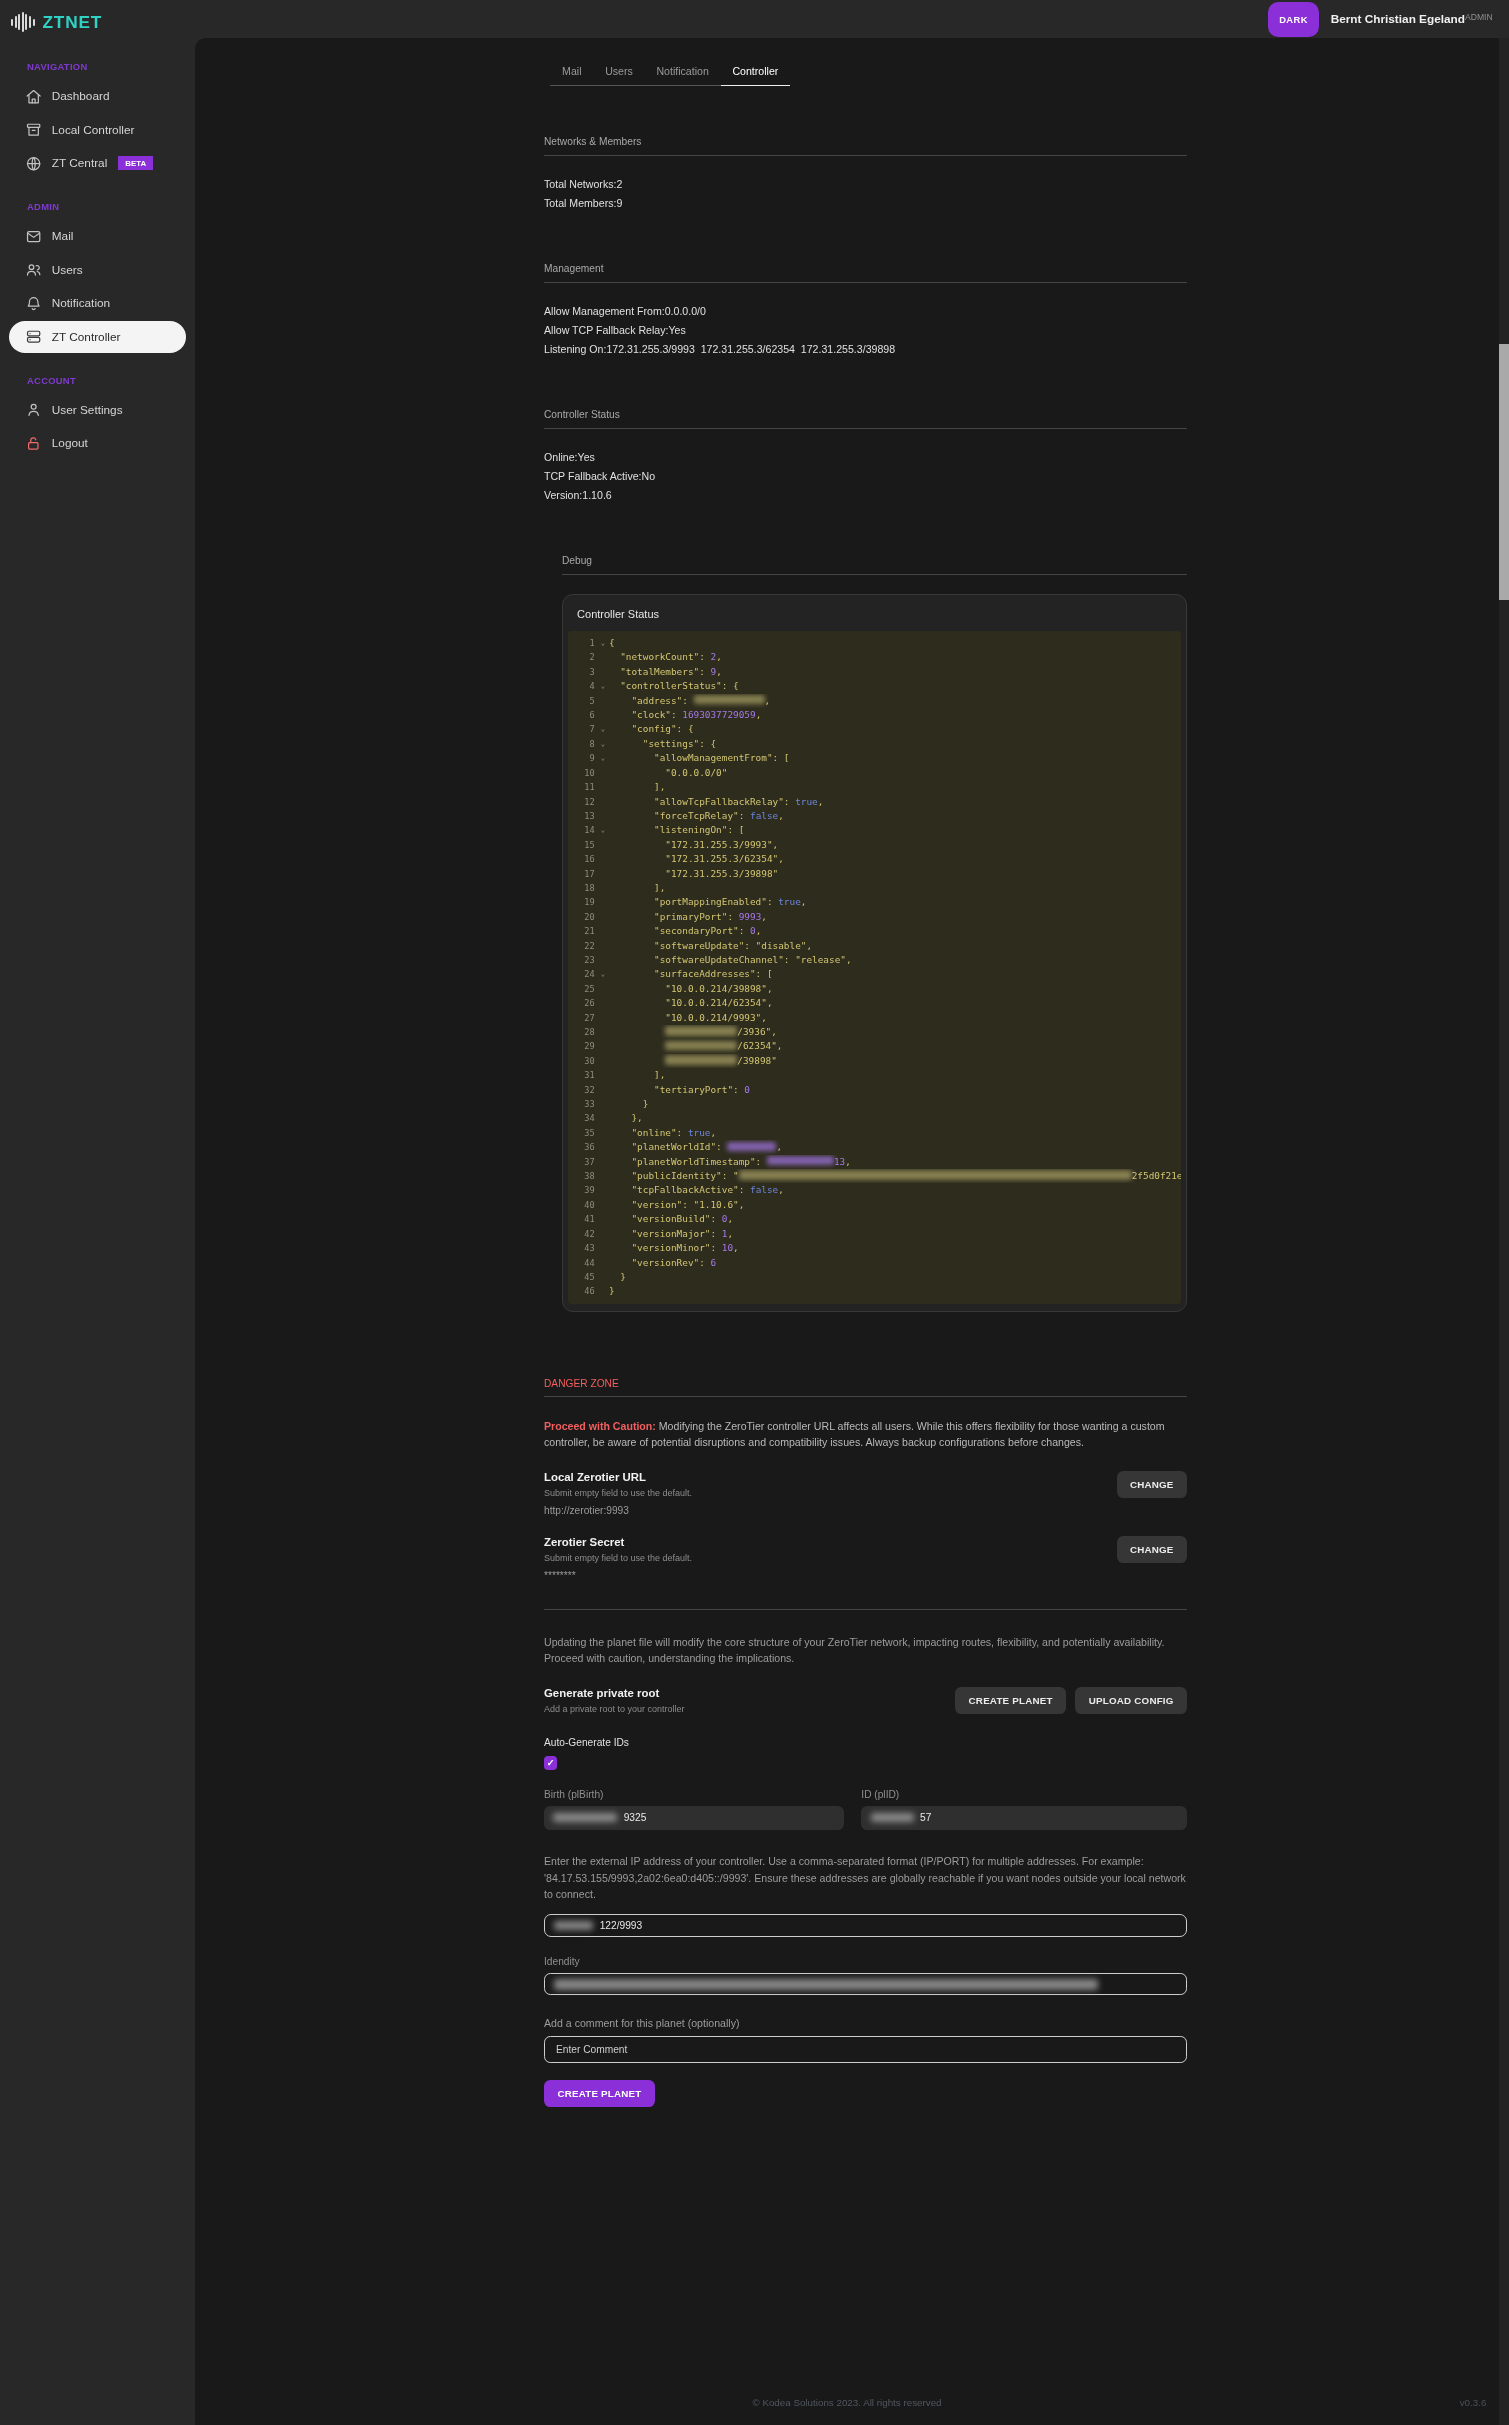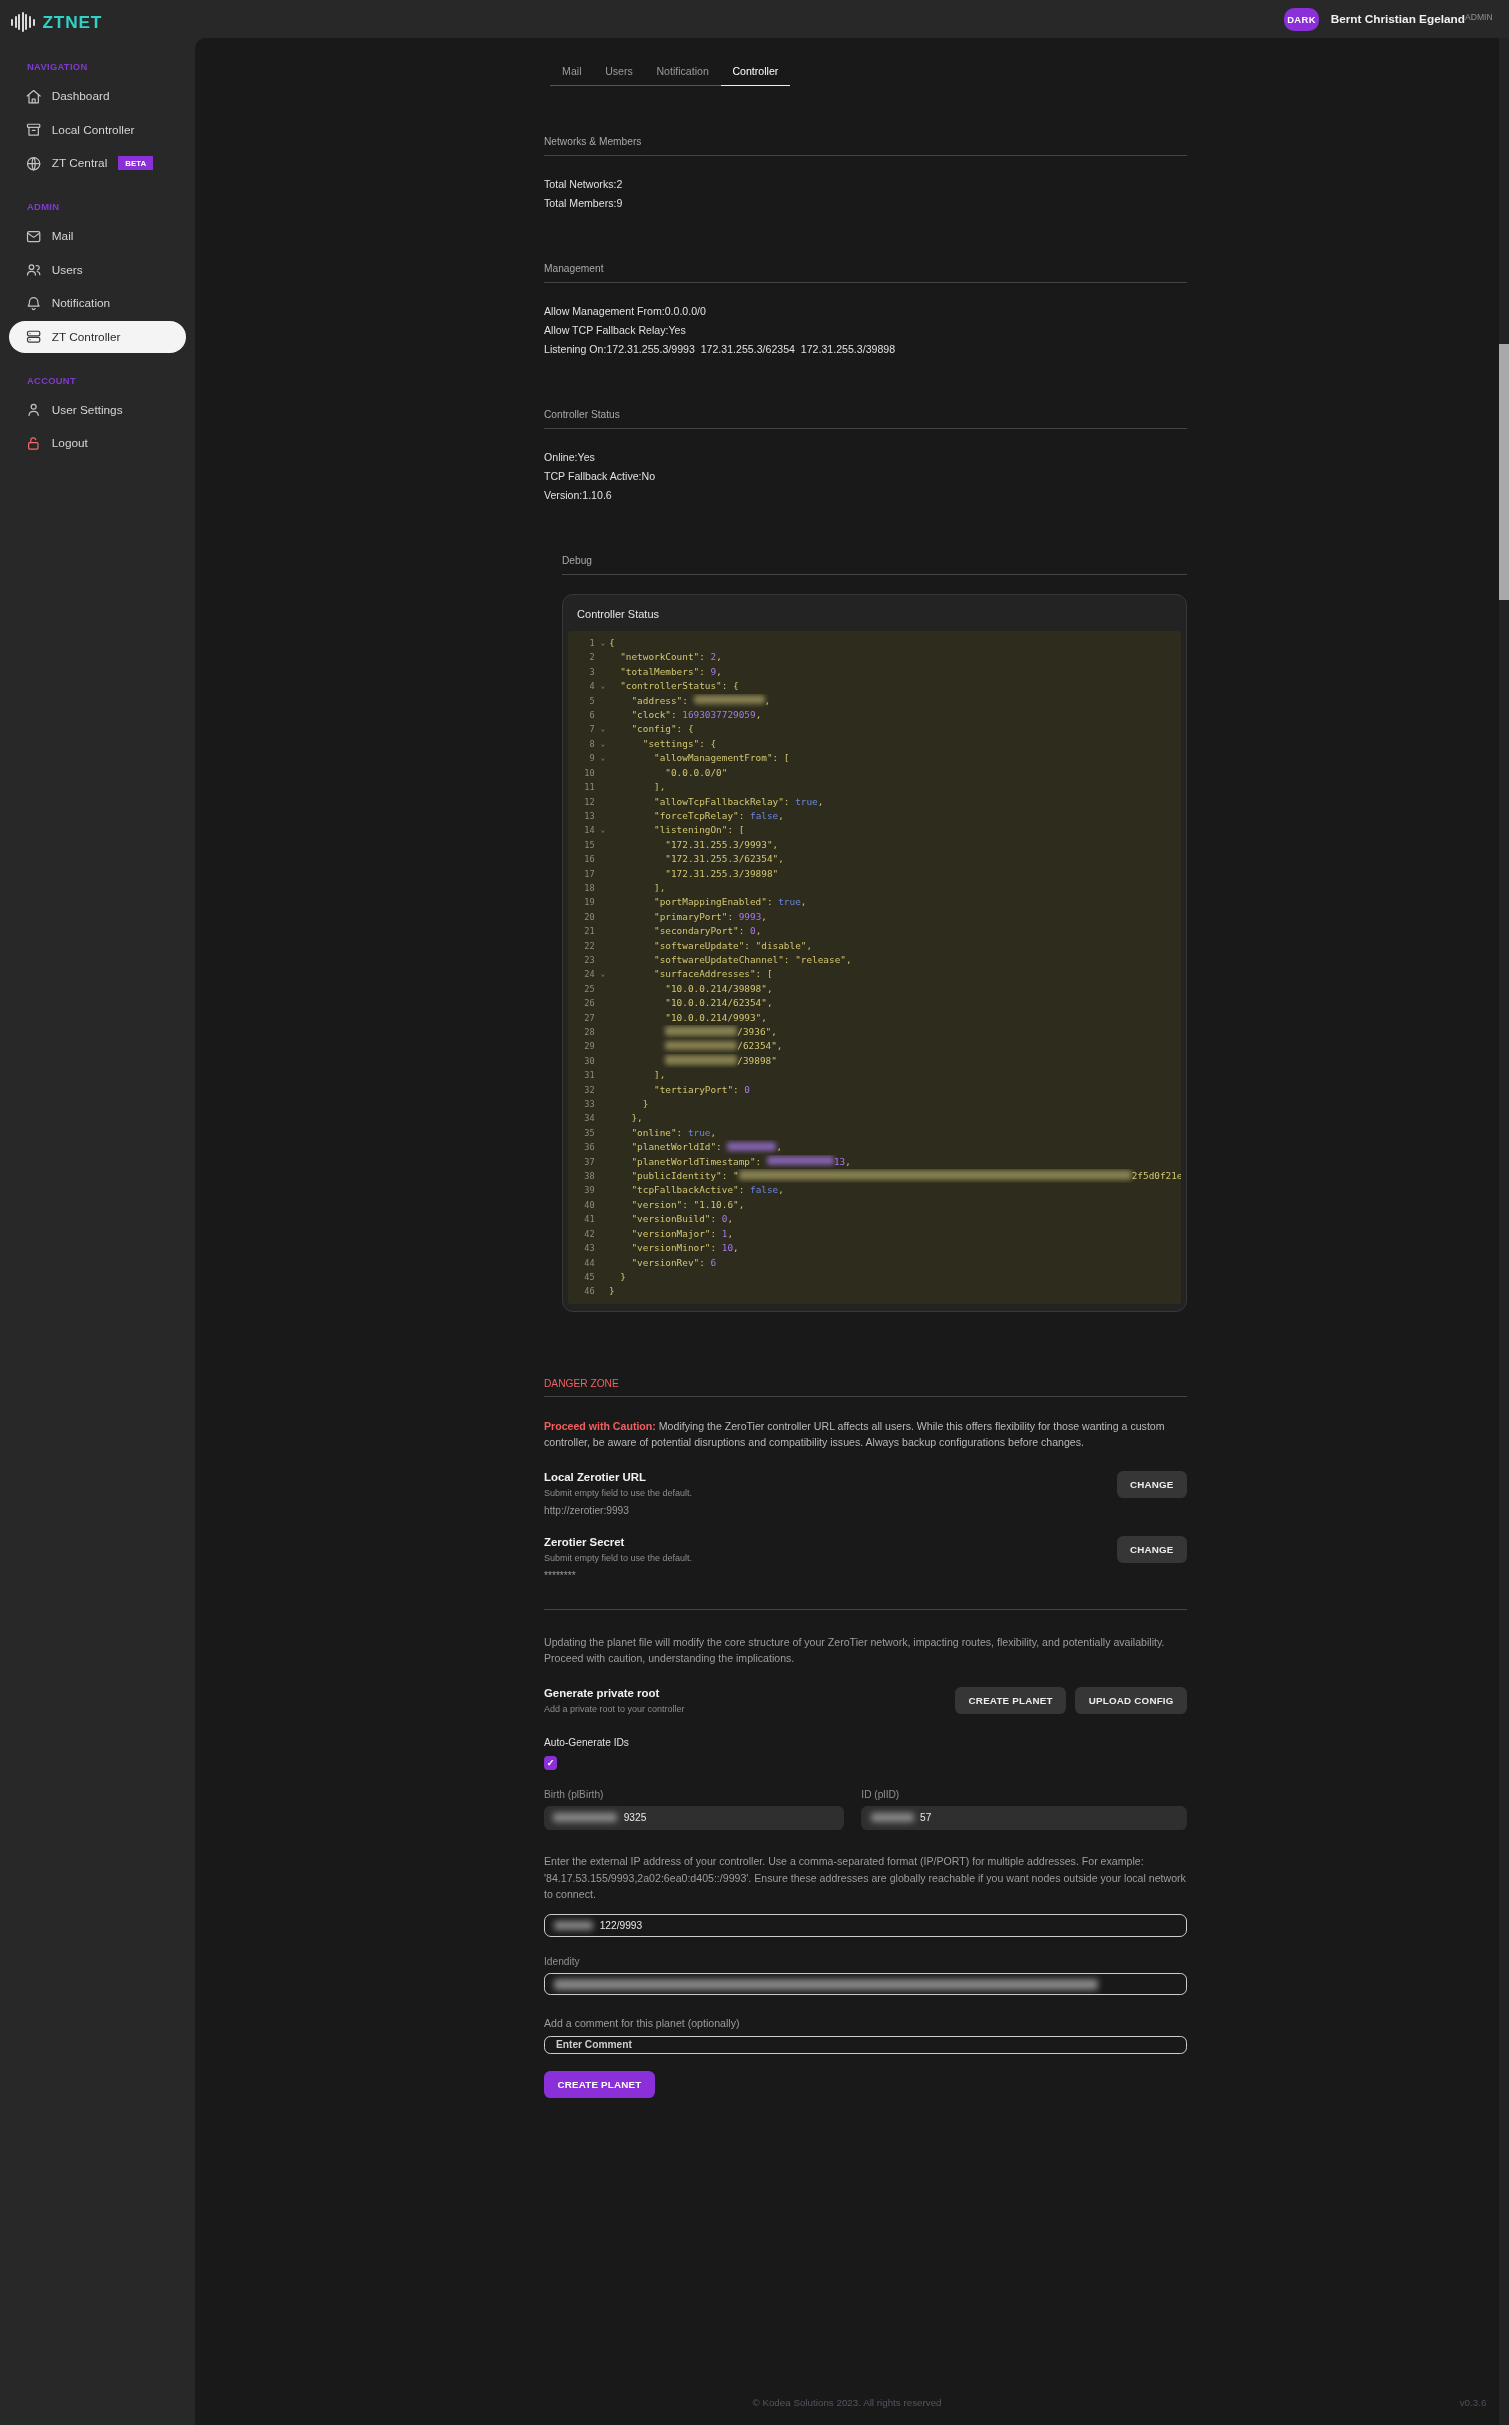--- a/index.html
+++ b/index.html
@@ -19,22 +19,22 @@
   .nav-item .icon svg{width:100%;height:100%;}
   .nav-item.active{background:#f4f4f4;color:#2a2a2a;font-weight:400;}
   .nav-item.active .icon{color:#3a3a3a;}
   .nav-item.danger .icon{color:#f06a6a;}
   .badge-beta{background:#8b2fd9;color:#fff;font-size:7.9px;font-weight:700;
               padding:2.4px 7px;border-radius:0;margin-left:1.6px;}
 
   
   .topbar{position:absolute;left:195px;top:0;right:0;height:38px;display:flex;
           align-items:center;justify-content:flex-end;gap:11.8px;padding-right:17.3px;box-sizing:border-box;}
-  .theme-btn{background:#8b2fd9;color:#fff;border:none;border-radius:10.2px;height:23px;
-             padding:0 3px;font-size:9.4px;font-weight:700;letter-spacing:0.4px;cursor:pointer;
+  .theme-btn{background:#8b2fd9;color:#fff;border:none;border-radius:10.2px;height:35px;
+             padding:0 11px;font-size:9.4px;font-weight:700;letter-spacing:0.4px;cursor:pointer;
              font-family:"Liberation Sans",sans-serif;}
   .user{display:flex;flex-direction:row;justify-content:center;line-height:1.25;}
   .user-name{color:#f0f0f0;font-size:11.8px;font-weight:700;}
   .user-role{color:#8f8f8f;font-size:8.6px;}
 
   
   .main{position:absolute;left:195px;top:38px;right:11px;bottom:0;background:#191919;
         border-top-left-radius:11px;}
   .content{width:643px;margin-left:349px;padding-top:21px;}
 
@@ -92,23 +92,23 @@
   .fld-label.spaced{margin-top:19px;}
   .fld-label.comment{margin-top:22px;color:#9c9c9c;font-size:10.6px;}
   .input{margin-top:6.3px;height:23.6px;border-radius:6.3px;display:flex;align-items:center;
          padding:0 9.4px;font-size:10.2px;color:#e8e8e8;box-sizing:border-box;}
   .input.filled{background:#2f2f2f;}
   .input.outlined{background:transparent;border:0.8px solid #cdcdcd;}
   .input.ip{margin-top:11px;border-radius:7px;}
   .input.identity{height:22px;}
   .blur{display:inline-block;height:9.4px;background:#9a9a9a;filter:blur(3.1px);
         border-radius:2.4px;margin-right:6.3px;opacity:.85;}
-  input.text-input{margin-top:6.3px;width:100%;height:18px;border-radius:6.3px;background:transparent;
+  input.text-input{margin-top:6.3px;width:100%;height:27px;border-radius:6.3px;background:transparent;
         border:0.8px solid #cdcdcd;color:#e8e8e8;font-size:10.2px;padding:0 11px;box-sizing:border-box;
-        font-family:"Liberation Sans",sans-serif;font-weight:bold;}
+        font-family:"Liberation Sans",sans-serif;}
   input.text-input::placeholder{color:#cfcfcf;}
   .create-btn{margin-top:17.3px;}
 
   
   .footer{position:absolute;left:0;right:0;bottom:0;height:47px;display:flex;
           align-items:center;justify-content:center;font-size:9.8px;color:#51565f;}
   .footer .version{position:absolute;right:12.6px;color:#4a4f58;}
   .sb-track{position:absolute;right:0;top:38px;bottom:0;width:11px;background:#232323;}
   .sb-thumb{position:absolute;left:0;width:11px;top:306px;height:256px;background:#a9a9a9;}
 </style>

